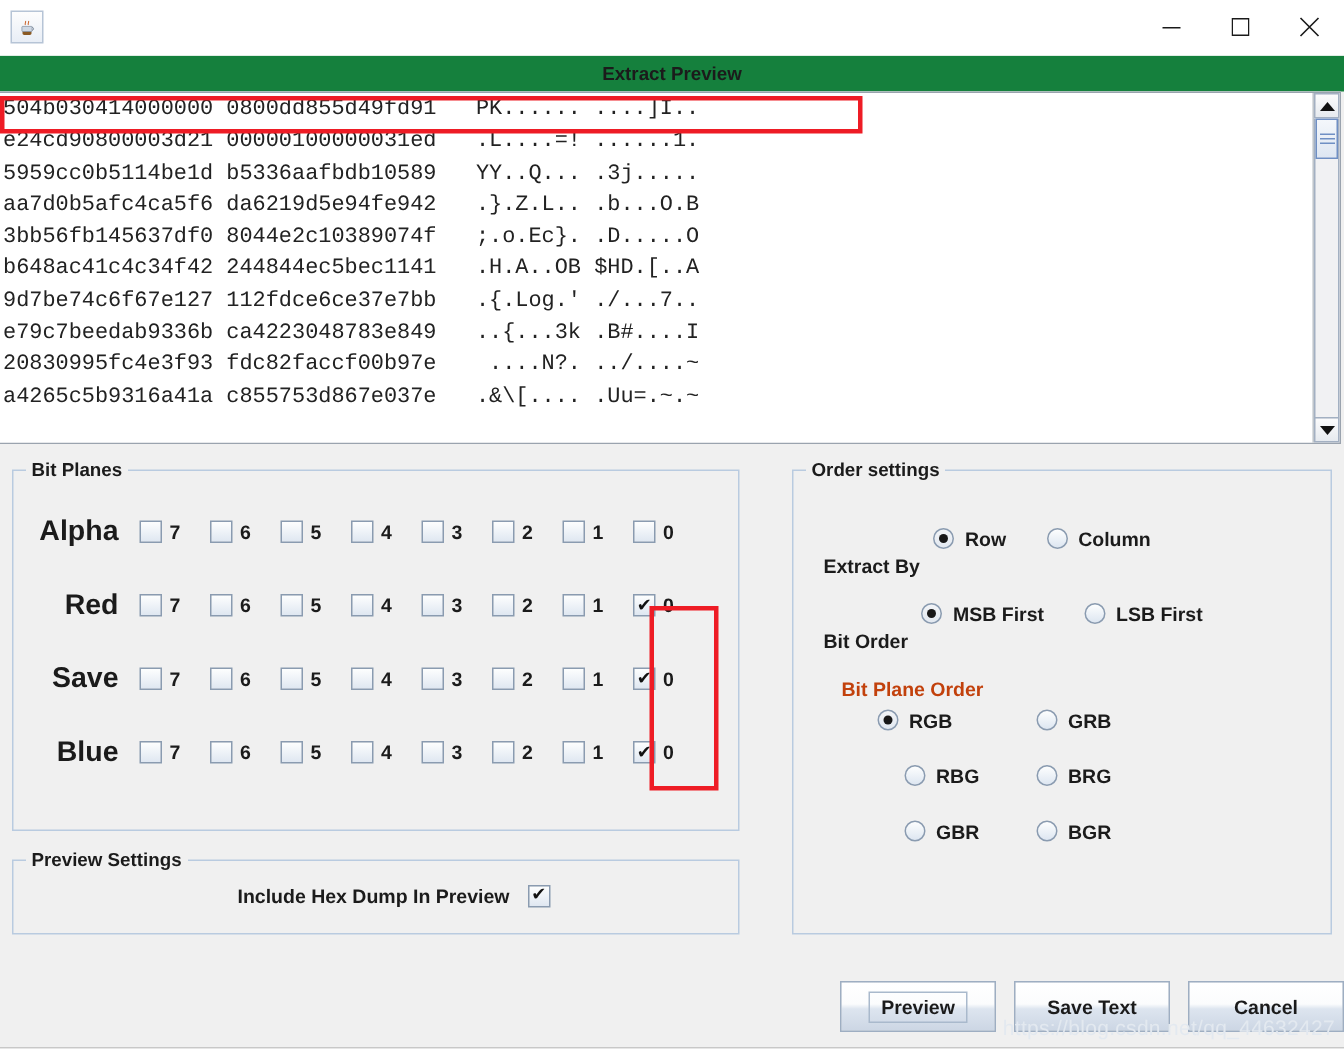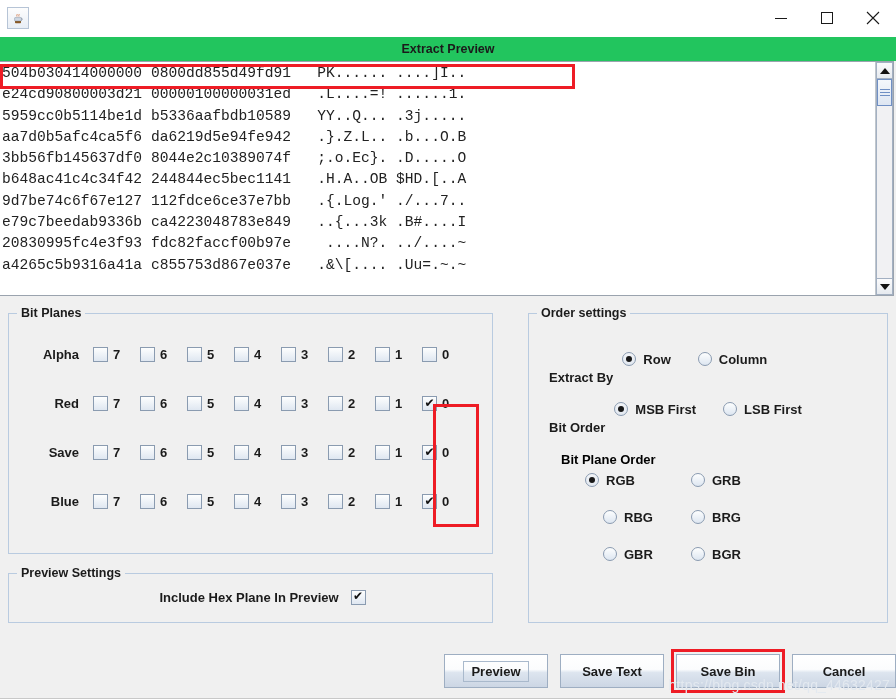--- a/index.html
+++ b/index.html
@@ -51,21 +51,21 @@
     display: flex; align-items: center; justify-content: center;
     color: #1a1a1a;
     font-size: 15px;
     font-family: "Liberation Sans", sans-serif;
   }
   .winbtn svg { display: block; }
 
   
   .header-bar {
     height: 24px;
-    background: #22c55e;
+    background: #15803d;
     display: flex;
     align-items: center;
     justify-content: center;
     flex: 0 0 auto;
   }
   .header-bar .hdr {
     font-size: 12.5px;
     font-weight: bold;
     color: #1b1b1b;
   }
@@ -174,21 +174,21 @@
   #bitplanes { height: 248px; }
   .bp-inner { padding: 10px 14px 0 6px; }
   .bp-row {
     display: flex;
     align-items: center;
     height: 49px;
   }
   .bp-label {
     width: 78px;
     text-align: right;
-    font-size: 13px;
+    font-size: 19px;
     font-weight: bold;
     color: #1b1b1b;
     padding-right: 14px;
   }
   .bp-cell {
     width: 47px;
     display: flex;
     align-items: center;
     gap: 5px;
   }
@@ -277,21 +277,21 @@
     border-radius: 50%;
     background: #181818;
   }
   .rad.checked { background: linear-gradient(#f2f4f7, #e2e8f0); }
   .rad.checked .dot { display: block; }
   .rad-label { font-size: 13px; font-weight: bold; color: #1b1b1b; }
 
   .bpo-title {
     font-size: 13px;
     font-weight: bold;
-    color: #000000;
+    color: #c2410c;
     margin: 18px 0 6px 12px;
   }
   .bpo-grid {
     display: grid;
     grid-template-columns: 88px 88px;
     margin-left: 36px;
     row-gap: 22px;
   }
 
   
@@ -576,21 +576,21 @@
               </div>
           </div>
 
         </div>
         <div class="bp-redbox"></div>
       </fieldset>
 
       <fieldset class="panel" id="previewsettings">
         <legend>Preview Settings</legend>
         <div class="ps-inner">
-          <span class="ps-label">Include Hex Plane In Preview</span>
+          <span class="ps-label">Include Hex Dump In Preview</span>
           <span class="cbx checked">
               <span class="tick">✔</span>
             </span>
         </div>
       </fieldset>
 
     </div>
 
     <div class="col-right">
       <fieldset class="panel" id="ordersettings">
@@ -663,24 +663,20 @@
   <div class="btnbar">
     <div class="btn-wrap">
       <div class="btn">
         <span class="focusring">Preview</span>
       </div>
     </div>
     <div class="btn-wrap">
       <div class="btn">Save Text</div>
     </div>
     <div class="btn-wrap">
-      <div class="btn">Save Bin</div>
-      <div class="btn-redbox"></div>
-    </div>
-    <div class="btn-wrap">
       <div class="btn">Cancel</div>
     </div>
     <div class="footer-line"></div>
   </div>
 
   <div class="watermark">https://blog.csdn.net/qq_44632427</div>
 
 </div>
 
 </body></html>

